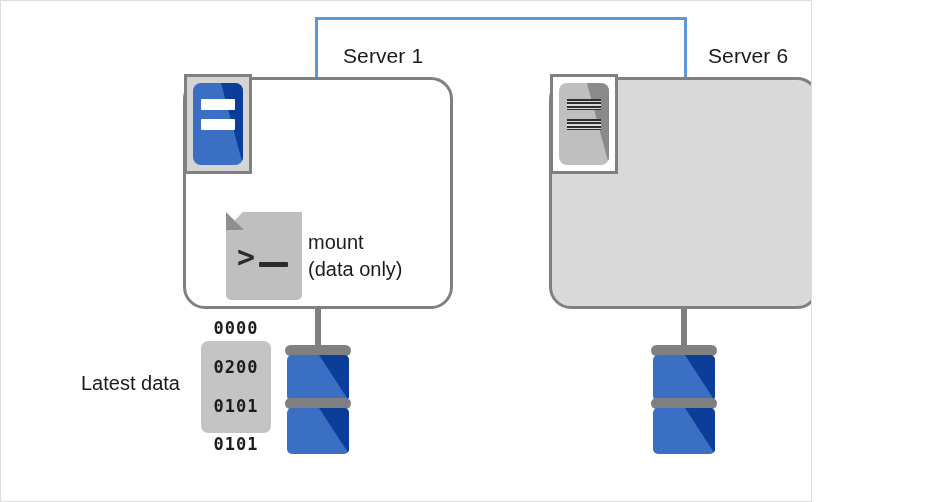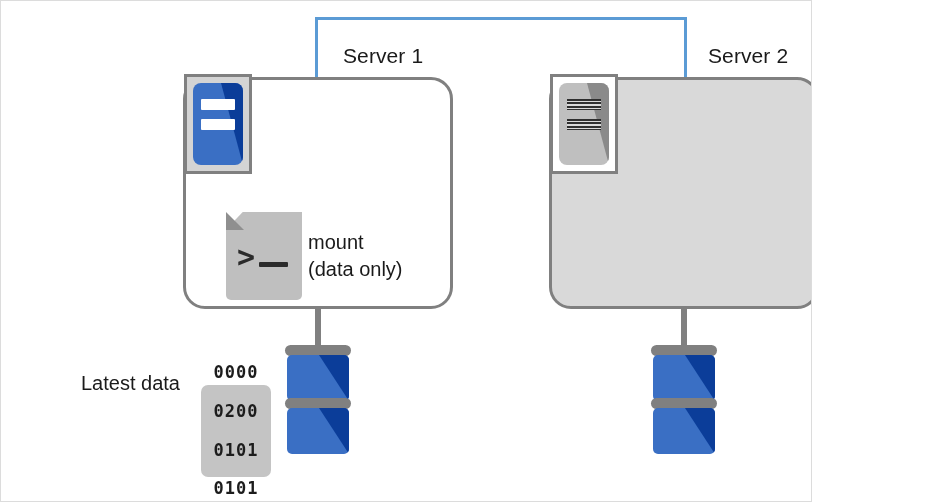--- a/index.html
+++ b/index.html
@@ -257,21 +257,20 @@
     top: 340px;
     width: 70px;
     height: 92px;
     background: #c4c4c4;
     border-radius: 7px;
     display: flex;
     flex-direction: column;
     align-items: center;
     justify-content: center;
     gap: 19px;
-    margin-top: 44px;
   }
   .binary-row {
     font-family: "DejaVu Sans Mono", monospace;
     font-size: 17px;
     font-weight: 700;
     color: #1c1c1c;
     letter-spacing: 1px;
     line-height: 1.15;
   }
 
@@ -287,21 +286,21 @@
 </style>
 </head>
 <body>
 
 <div id="canvas">
 
   <div class="net-bracket"></div>
 
   <div class="server-title" id="title-server-1">Server 1</div>
 
-  <div class="server-title" id="title-server-2">Server 2</div>
+  <div class="server-title" id="title-server-2">Server 6</div>
 
   <div class="server-body" id="server-1-body">
 
     <div id="mount-group" style="left:40px; top:132px;">
       <div class="doc-icon">
         <div class="doc-shape"></div>
         <div class="doc-fold"></div>
         <div class="doc-prompt">&gt;</div>
         <div class="doc-underscore"></div>
       </div>

